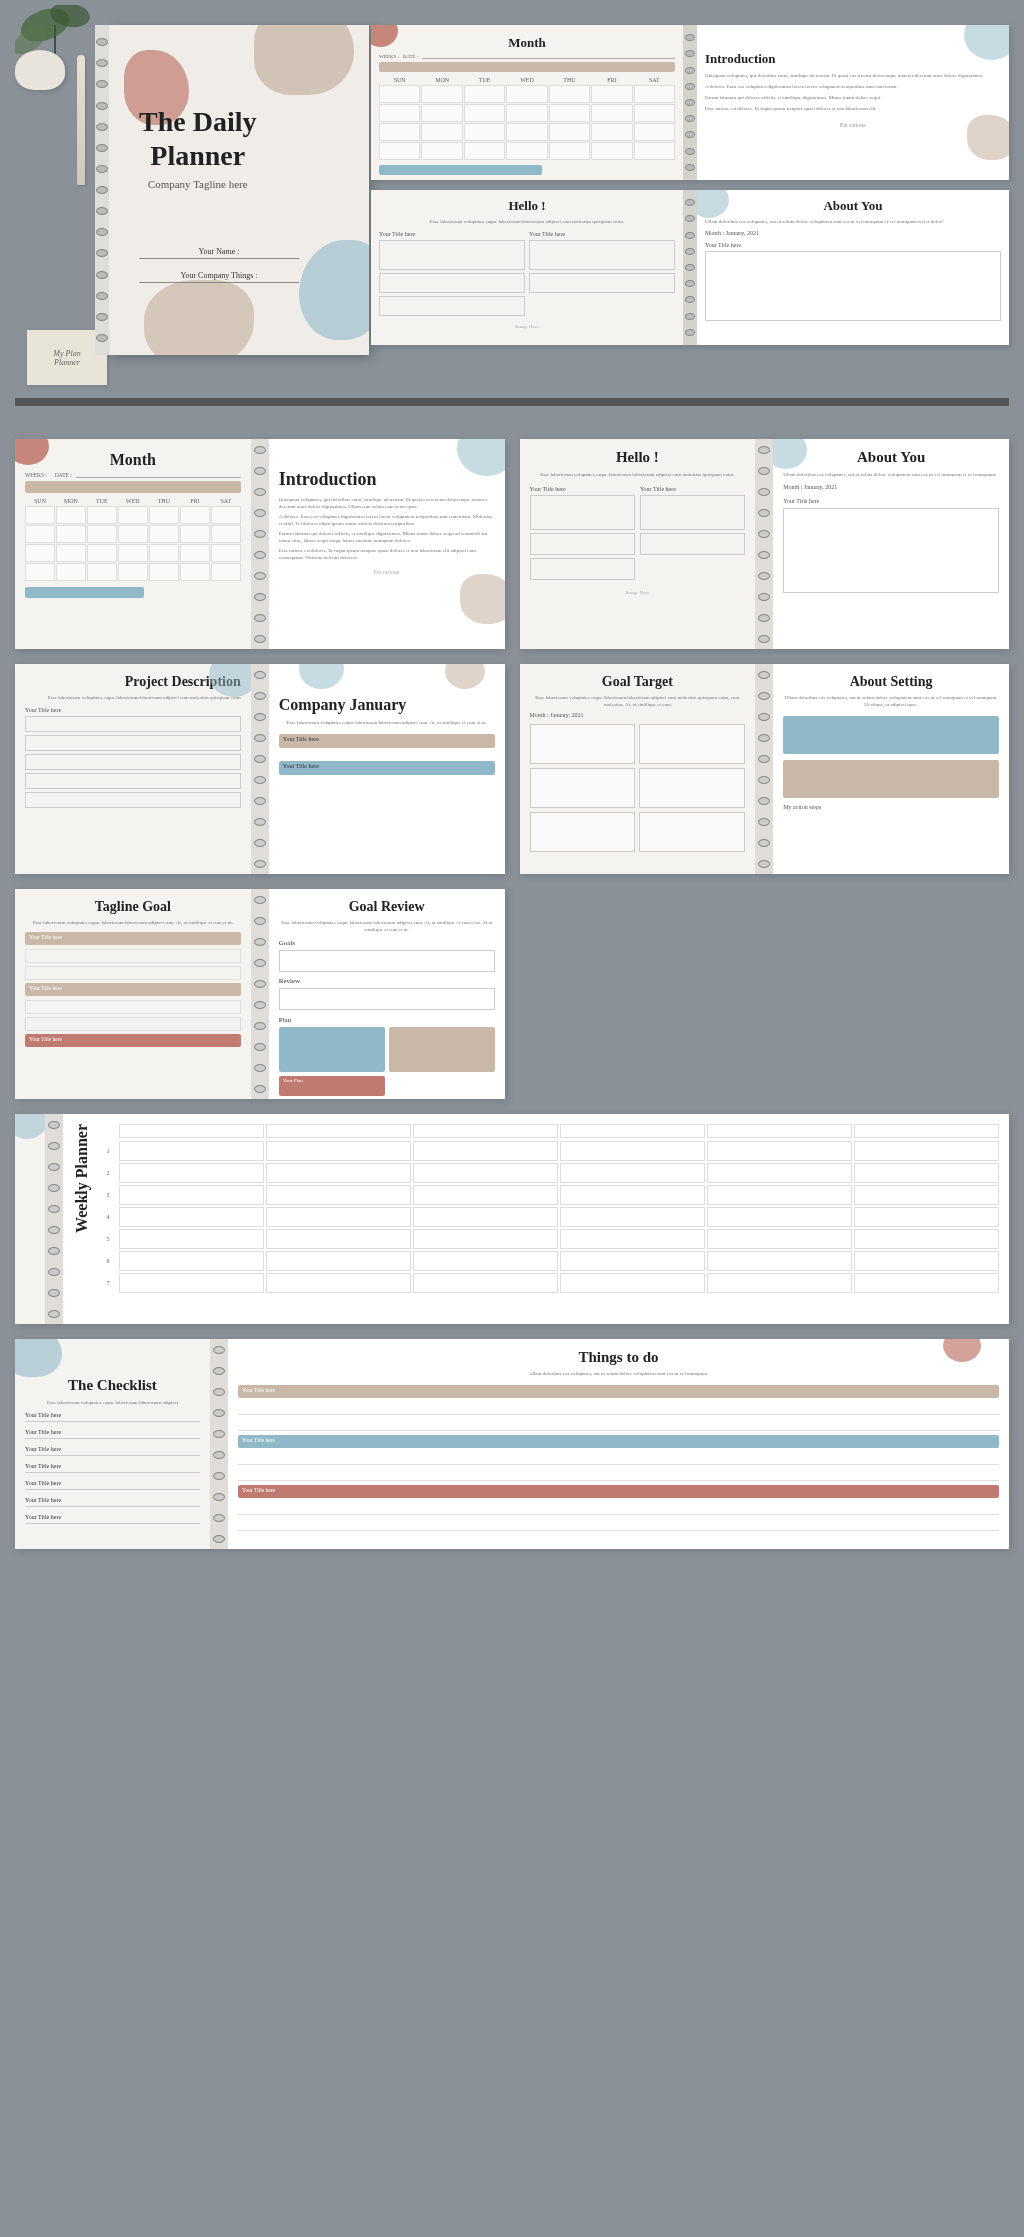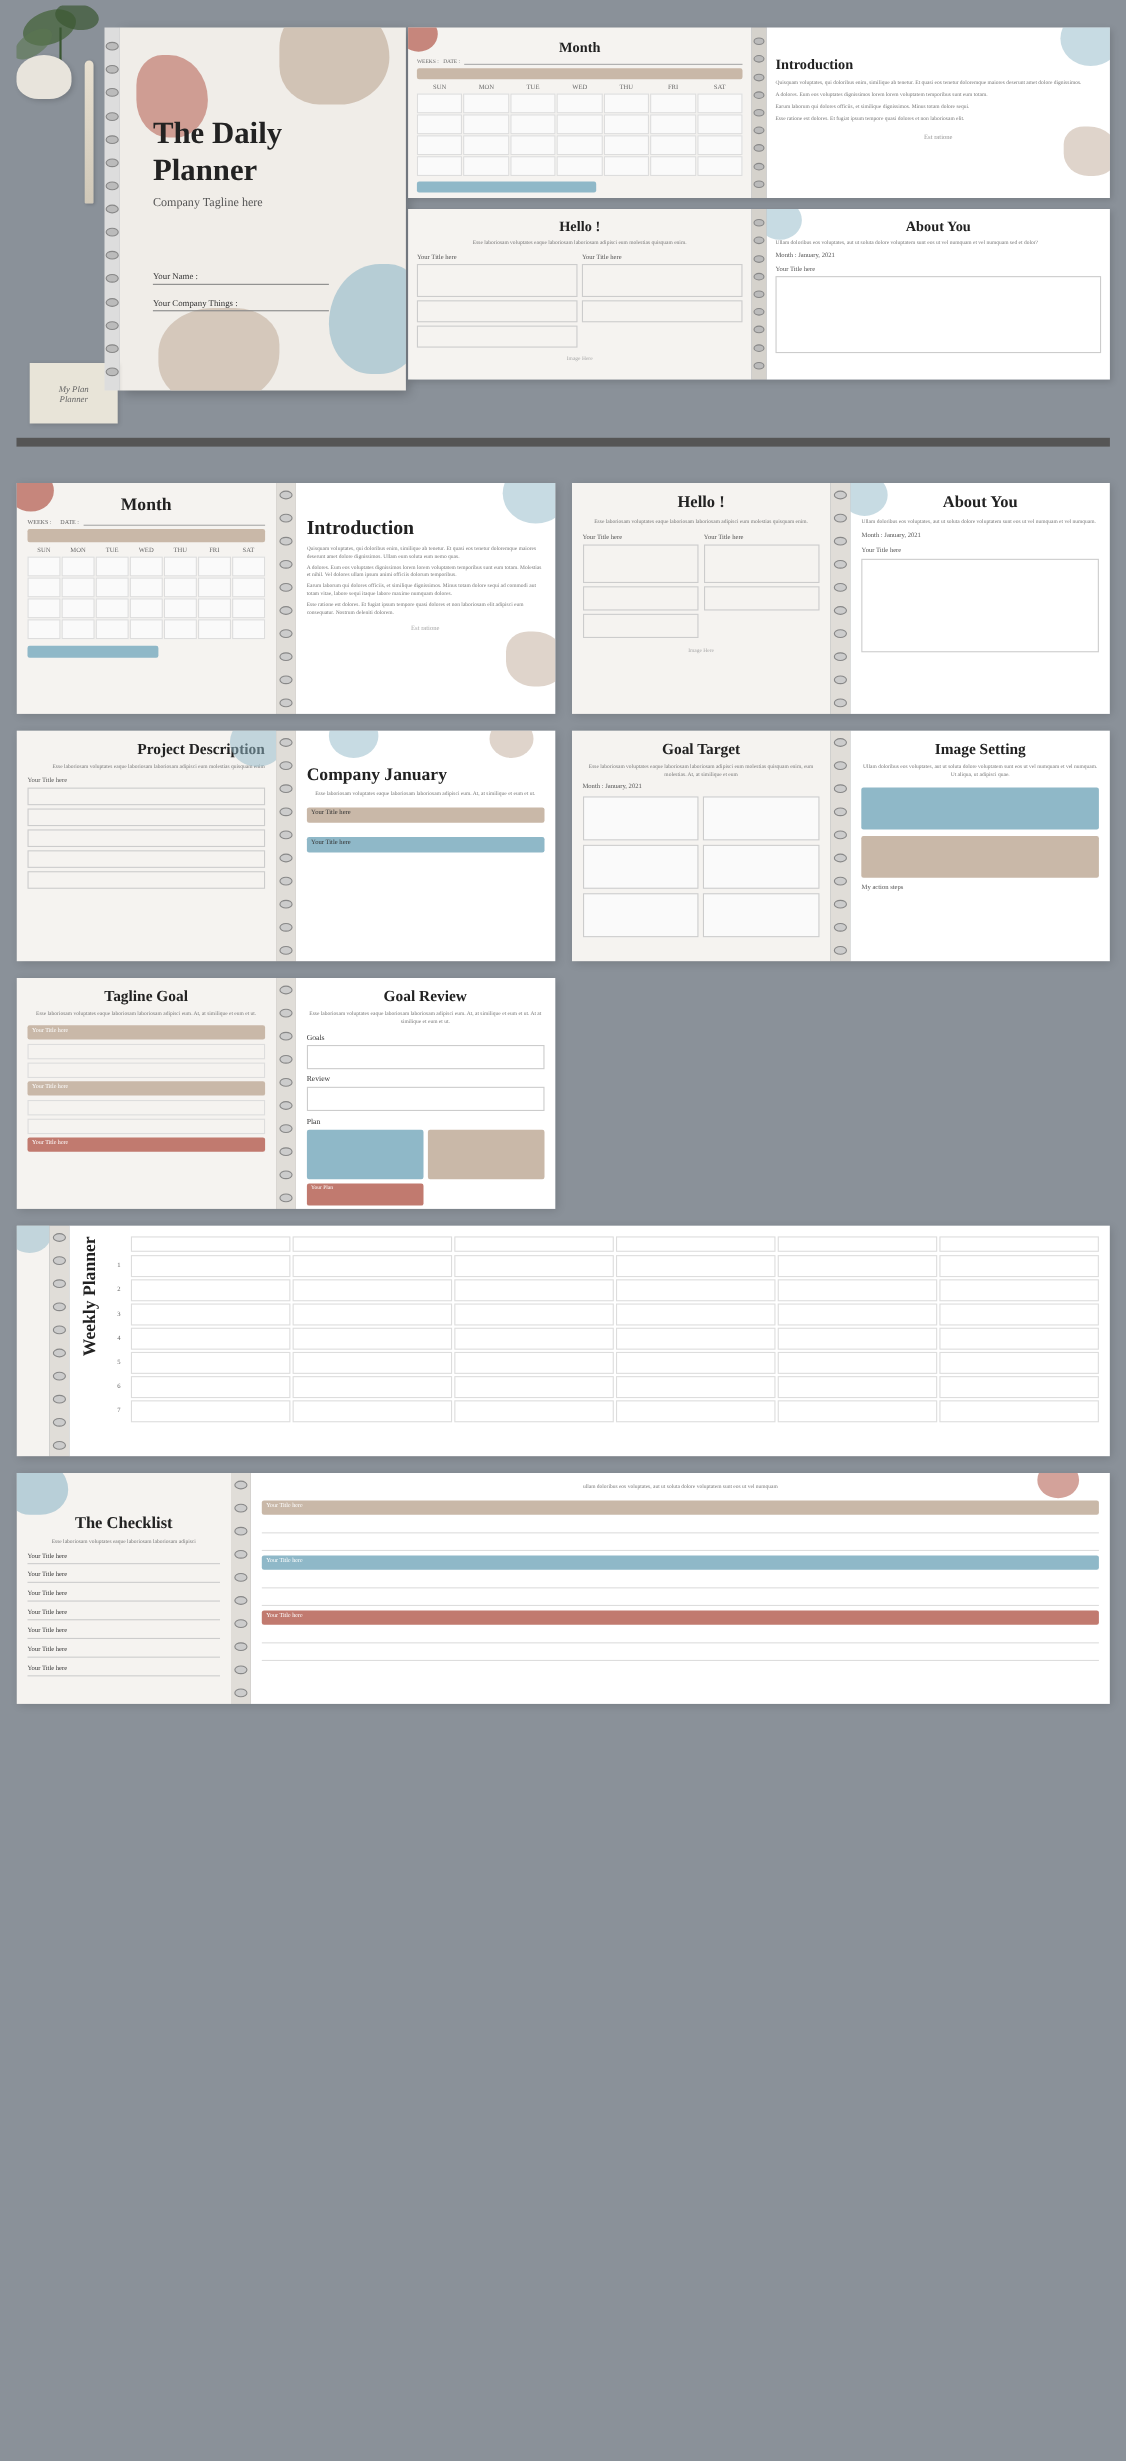--- a/index.html
+++ b/index.html
@@ -148,20 +148,21 @@
     .side-decor {
       position: absolute;
       left: 0;
       top: -10px;
     }
 
     
     .book-container {
       position: relative;
       width: 260px;
+      text-align: center;
     }
 
     .book-inner {
       background: #f0ede8;
       width: 260px;
       height: 330px;
       position: relative;
       overflow: hidden;
       box-shadow: 3px 3px 10px rgba(0,0,0,0.25);
       margin-left: 14px;
@@ -590,21 +591,21 @@
           <div class="spiral-ring"></div>
           <div class="spiral-ring"></div>
           <div class="spiral-ring"></div>
           <div class="spiral-ring"></div>
           <div class="spiral-ring"></div>
           <div class="spiral-ring"></div>
           <div class="spiral-ring"></div>
           <div class="spiral-ring"></div>
       </div>
       <div style="flex:1;background:white;padding:10px;position:relative;overflow:hidden;">
-        <div style="font-size:14px;font-weight:bold;text-align:center;color:#222;margin-bottom:4px;">Image Setting</div>
+        <div style="font-size:14px;font-weight:bold;text-align:center;color:#222;margin-bottom:4px;">About Setting</div>
         <div class="tiny" style="text-align:center;margin-bottom:8px;">Ullam doloribus eos voluptates, aut ut soluta dolore voluptatem sunt eos ut vel numquam et vel numquam. Ut aliqua, ut adipisci quae.</div>
         <div style="background:#8fb8c8;height:38px;border-radius:2px;margin-bottom:6px;"></div>
         <div style="background:#c9b8a8;height:38px;border-radius:2px;margin-bottom:6px;"></div>
         <div style="font-size:6px;color:#555;margin-top:4px;">My action steps</div>
       </div>
     </div>
 
     <div class="full-spread" style="height:210px;">
       <div style="flex:1;background:#f5f3f0;padding:10px;position:relative;overflow:hidden;">
         <div style="font-size:14px;font-weight:bold;text-align:center;color:#222;margin-bottom:4px;">Tagline Goal</div>
@@ -768,20 +769,21 @@
           <div class="spiral-ring"></div>
           <div class="spiral-ring"></div>
           <div class="spiral-ring"></div>
           <div class="spiral-ring"></div>
           <div class="spiral-ring"></div>
           <div class="spiral-ring"></div>
           <div class="spiral-ring"></div>
       </div>
       <div style="flex:1;background:white;padding:10px;position:relative;overflow:hidden;">
         <div style="position:absolute;top:-10px;right:28px;width:38px;height:33px;background:#c17a6f;border-radius:50%;opacity:0.7;"></div>
+        <div style="font-size:15px;font-weight:bold;text-align:center;color:#222;margin-bottom:4px;">Things to do</div>
         <div class="tiny" style="text-align:center;margin-bottom:8px;">ullam doloribus eos voluptates, aut ut soluta dolore voluptatem sunt eos ut vel numquam</div>
         <div style="background:#c9b8a8;height:13px;border-radius:2px;margin-bottom:5px;">
           <div style="font-size:5.5px;color:#fff;padding:2px 4px;">Your Title here</div>
         </div>
         <div style="border-bottom:0.5px solid #ddd;margin-bottom:4px;height:12px;"></div>
         <div style="border-bottom:0.5px solid #ddd;margin-bottom:4px;height:12px;"></div>
         <div style="background:#8fb8c8;height:13px;border-radius:2px;margin-bottom:5px;">
           <div style="font-size:5.5px;color:#fff;padding:2px 4px;">Your Title here</div>
         </div>
         <div style="border-bottom:0.5px solid #ddd;margin-bottom:4px;height:12px;"></div>

